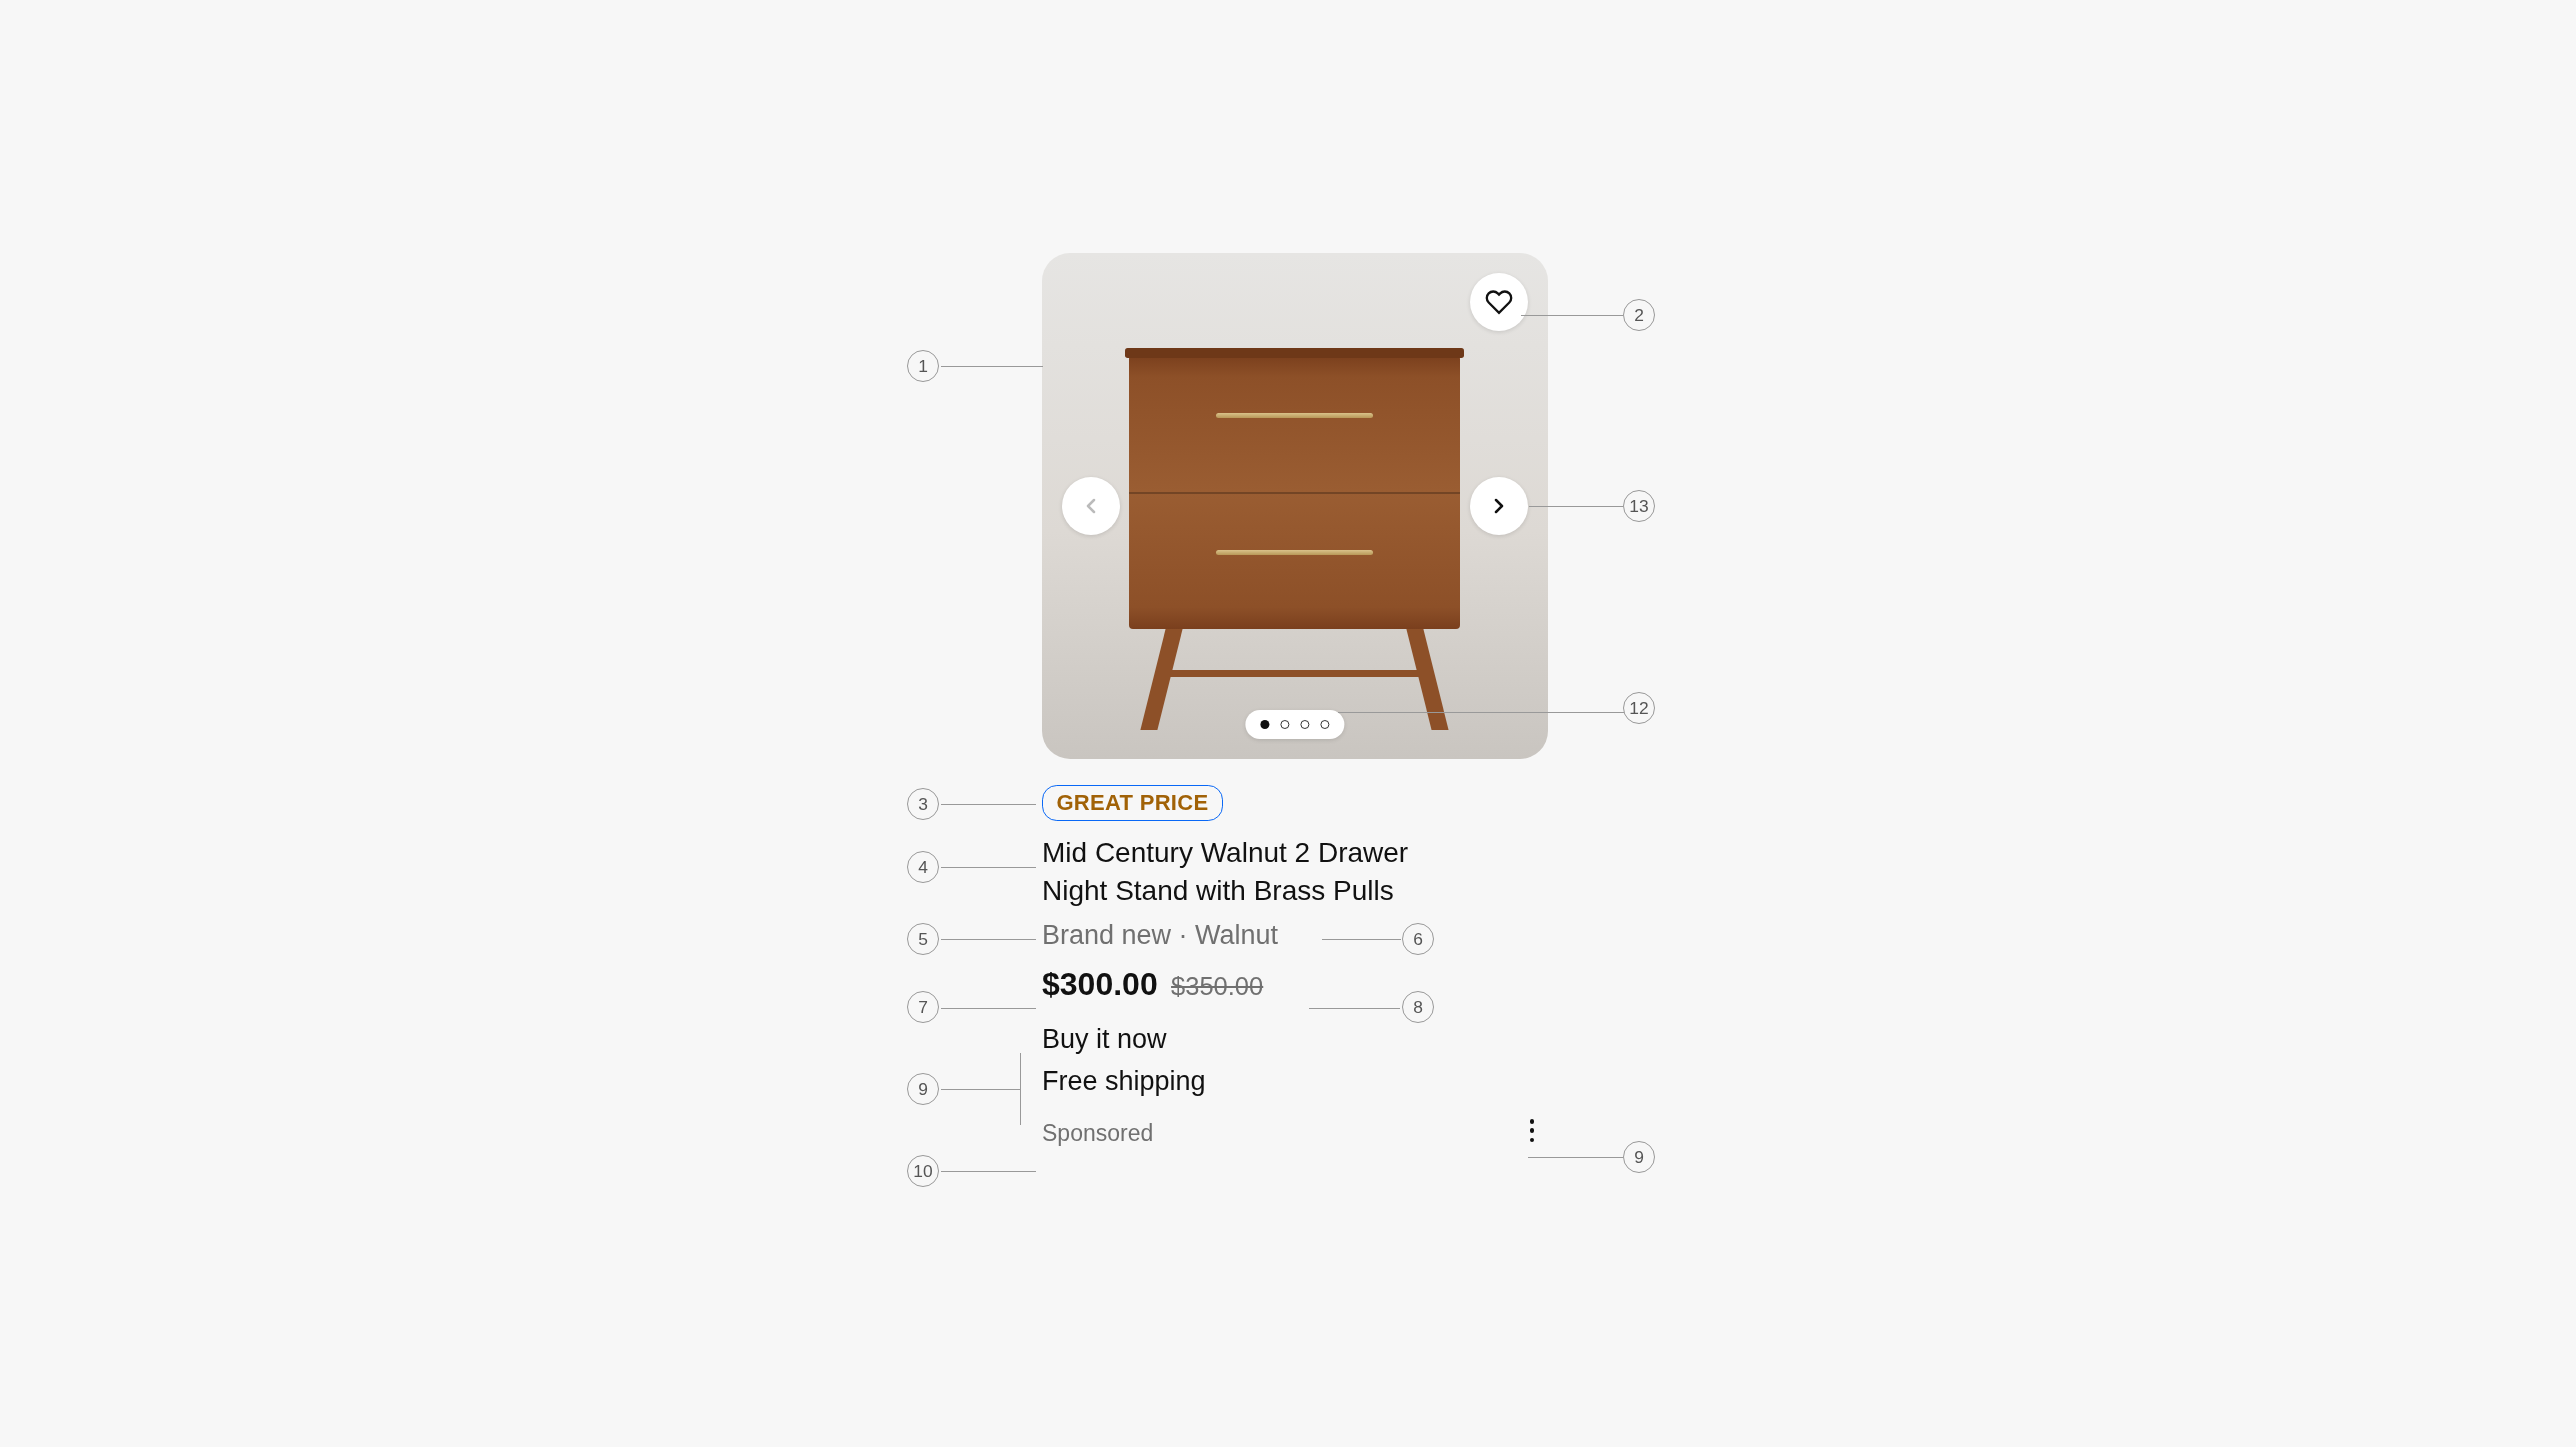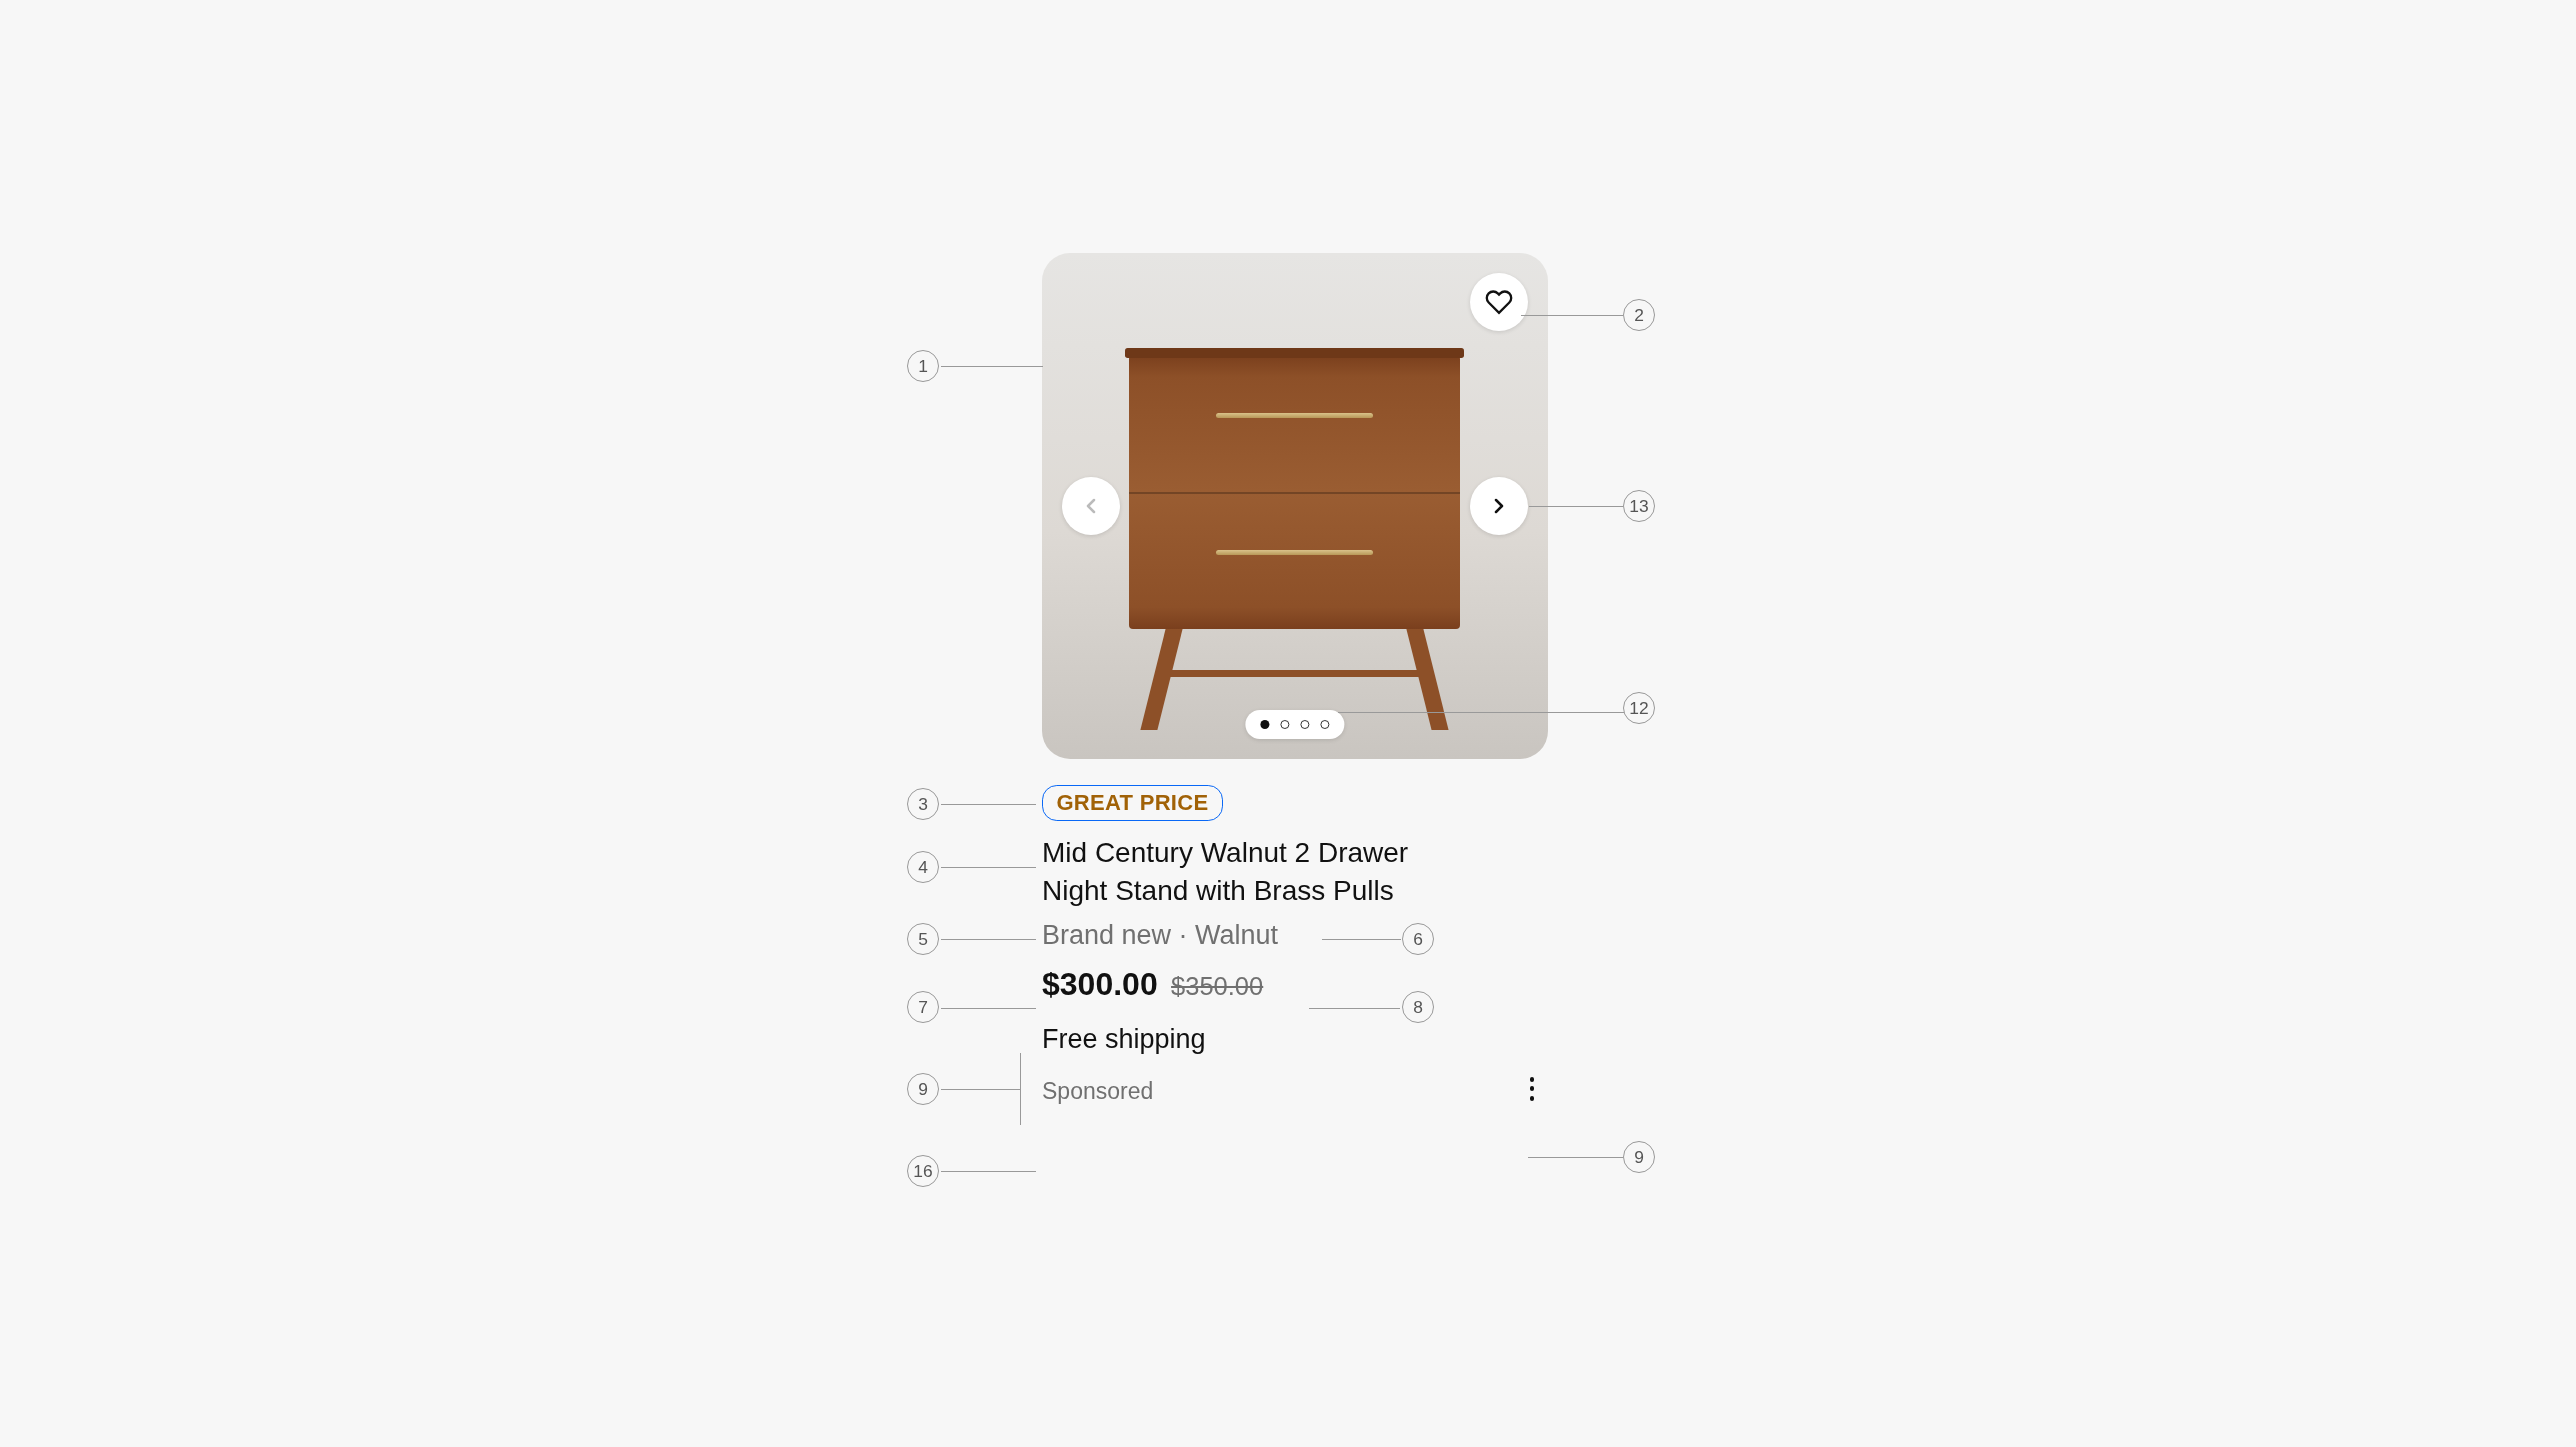--- a/index.html
+++ b/index.html
@@ -83,20 +83,21 @@
       <span>Night Stand with Brass Pulls</span>
     </div>
     <div class="sub">
       <span>Brand new</span><span> · </span><span>Walnut</span>
     </div>
     <div class="prow">
       <span class="price">$300.00</span>
       <span class="oprice">$350.00</span>
     </div>
     <div class="lines">
+      <div>Buy it now</div>
       <div>Free shipping</div>
     </div>
     <div class="brow">
       <span class="spons">Sponsored</span>
       <div class="more">
         <span style="display:flex;flex-direction:column;gap:4.7px">
             <span class="mdot"></span>
             <span class="mdot"></span>
             <span class="mdot"></span>
           </span>
@@ -132,18 +133,18 @@
 <div class="ann" style="left:907px;top:991px">7</div>
 <div class="lead leadH" style="left:941px;top:1008px;width:95px"></div>
 
 <div class="ann" style="left:1402px;top:991px">8</div>
 <div class="lead leadH" style="left:1309px;top:1008px;width:91px"></div>
 
 <div class="ann" style="left:907px;top:1073px">9</div>
 <div class="lead leadH" style="left:941px;top:1089px;width:79px"></div>
 <div class="lead leadV" style="left:1020px;top:1053px;height:72px"></div>
 
-<div class="ann" style="left:907px;top:1155px">16</div>
+<div class="ann" style="left:907px;top:1155px">10</div>
 <div class="lead leadH" style="left:941px;top:1171px;width:95px"></div>
 
 <div class="ann" style="left:1623px;top:1141px">9</div>
 <div class="lead leadH" style="left:1528px;top:1157px;width:95px"></div>
 
 
 </body></html>

